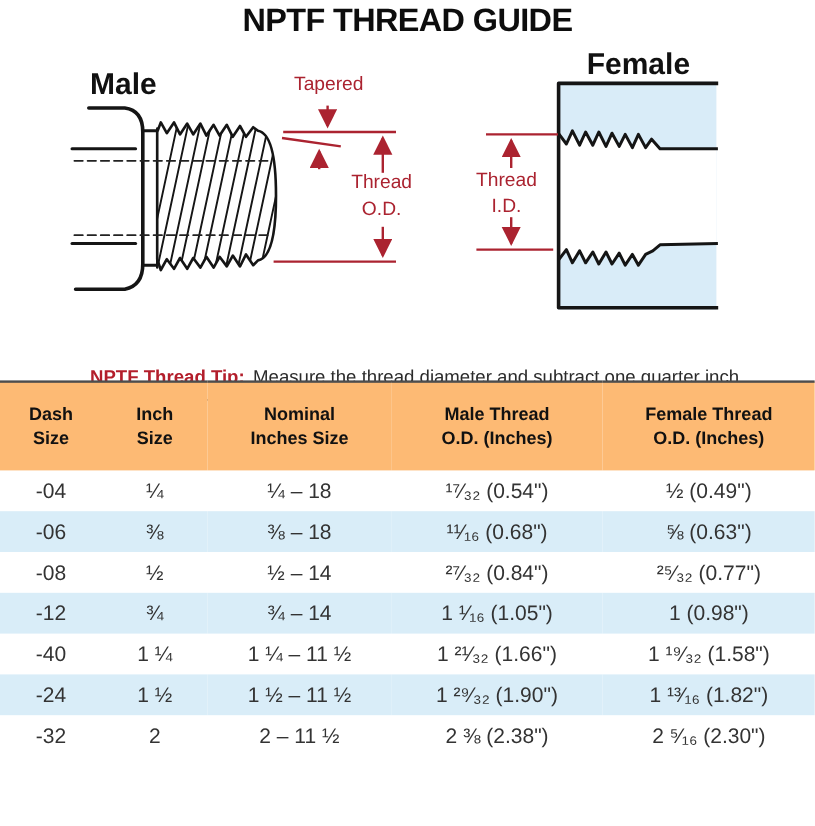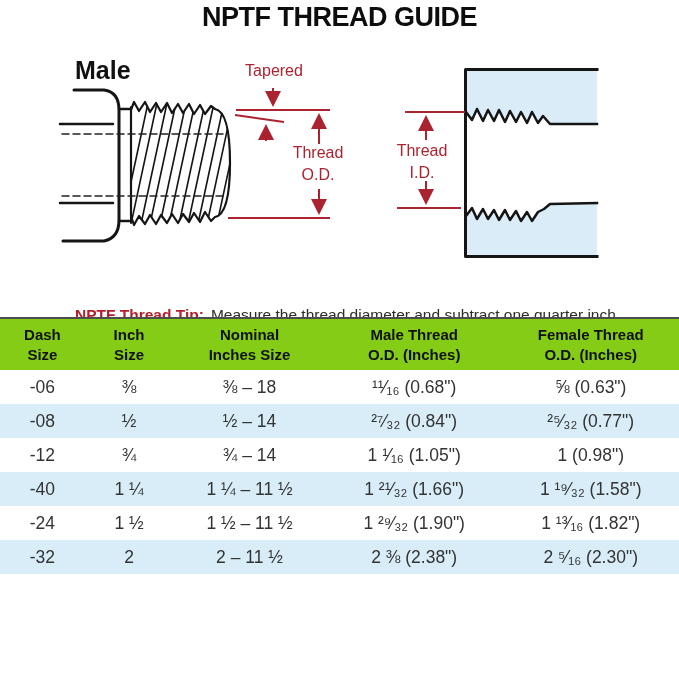--- a/index.html
+++ b/index.html
@@ -22,23 +22,23 @@
           font-size:16px;color:#ab2330;line-height:1.35;}
   .lbl-id{top:140px;left:386px;width:72px;text-align:center;
           font-size:16px;color:#ab2330;line-height:1.35;}
 
   .tip{position:absolute;top:261px;left:75px;width:555px;
        font-size:15.5px;line-height:1.45;color:#2b2b2b;margin-top:43px;}
   .tip .tip-label{color:#b31e2b;font-weight:bold;margin-right:7px;}
 
   table.thread-table{position:absolute;top:317px;left:0;width:679px;
        border-collapse:collapse;table-layout:fixed;}
-  table.thread-table th{background:#84cc16;border-top:2px solid #4d4d4d;
+  table.thread-table th{background:#fdba74;border-top:2px solid #4d4d4d;
        font-size:15px;font-weight:bold;color:#111;white-space:pre-line;
-       line-height:1.3;padding:6px 2px;vertical-align:middle;text-align:center;}
+       line-height:1.3;padding:17px 2px;vertical-align:middle;text-align:center;}
   table.thread-table td{font-size:17.5px;color:#333;text-align:center;
        padding:5px 2px;height:24px;vertical-align:middle;}
   table.thread-table tbody tr:nth-child(even){background:#d9edf8;}
   col.c1{width:12.5%}col.c2{width:13%}col.c3{width:22.5%}col.c4{width:26%}col.c5{width:26%}
 </style>
 </head>
 <body>
 
 <div class="page">
 
@@ -107,20 +107,21 @@
 
     <g stroke="#ab2330" stroke-width="2" fill="none">
       <line x1="405" y1="112" x2="465" y2="112"></line>
       <line x1="426" y1="140" x2="426" y2="117" marker-end="url(#ar)"></line>
       <line x1="426" y1="181" x2="426" y2="203" marker-end="url(#ar)"></line>
       <line x1="397" y1="208" x2="461" y2="208"></line>
     </g>
   </svg>
 
   <div class="lbl lbl-male">Male</div>
+  <div class="lbl lbl-female">Female</div>
   <div class="lbl lbl-tapered">Tapered</div>
   <div class="lbl lbl-od">Thread O.D.</div>
   <div class="lbl lbl-id">Thread I.D.</div>
 
   <div class="tip"><span class="tip-label">NPTF Thread Tip:</span><span>Measure the thread diameter and subtract one quarter inch to find the nominal pipe size.</span></div>
 
   <table class="thread-table">
     <colgroup>
         <col class="c1">
         <col class="c2">
@@ -137,20 +138,27 @@
         <th>Nominal
 Inches Size</th>
         <th>Male Thread
 O.D. (Inches)</th>
         <th>Female Thread
 O.D. (Inches)</th>
       </tr>
     </thead>
     <tbody>
         <tr>
+          <td>-04</td>
+          <td>¼</td>
+          <td>¼ – 18</td>
+          <td>¹⁷⁄₃₂ (0.54")</td>
+          <td>½ (0.49")</td>
+        </tr>
+        <tr>
           <td>-06</td>
           <td>⅜</td>
           <td>⅜ – 18</td>
           <td>¹¹⁄₁₆ (0.68")</td>
           <td>⅝ (0.63")</td>
         </tr>
         <tr>
           <td>-08</td>
           <td>½</td>
           <td>½ – 14</td>

